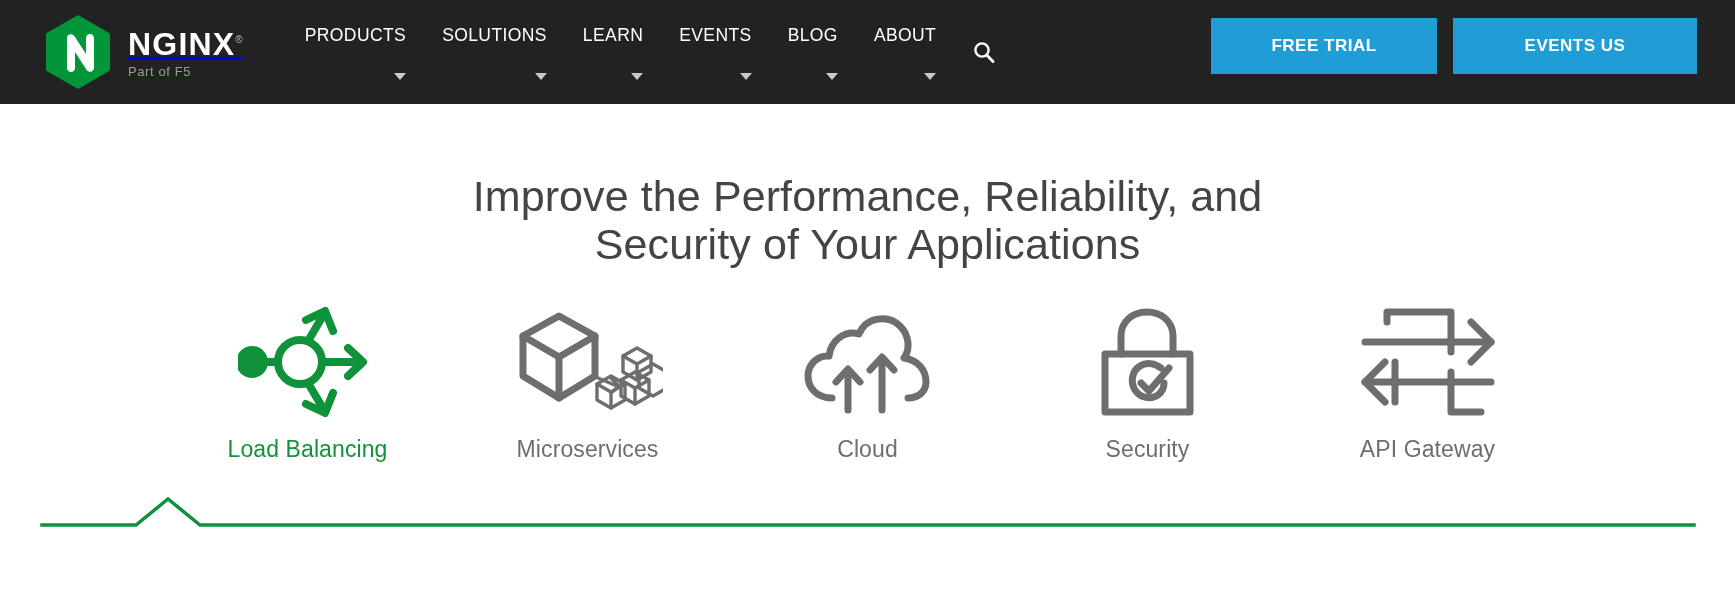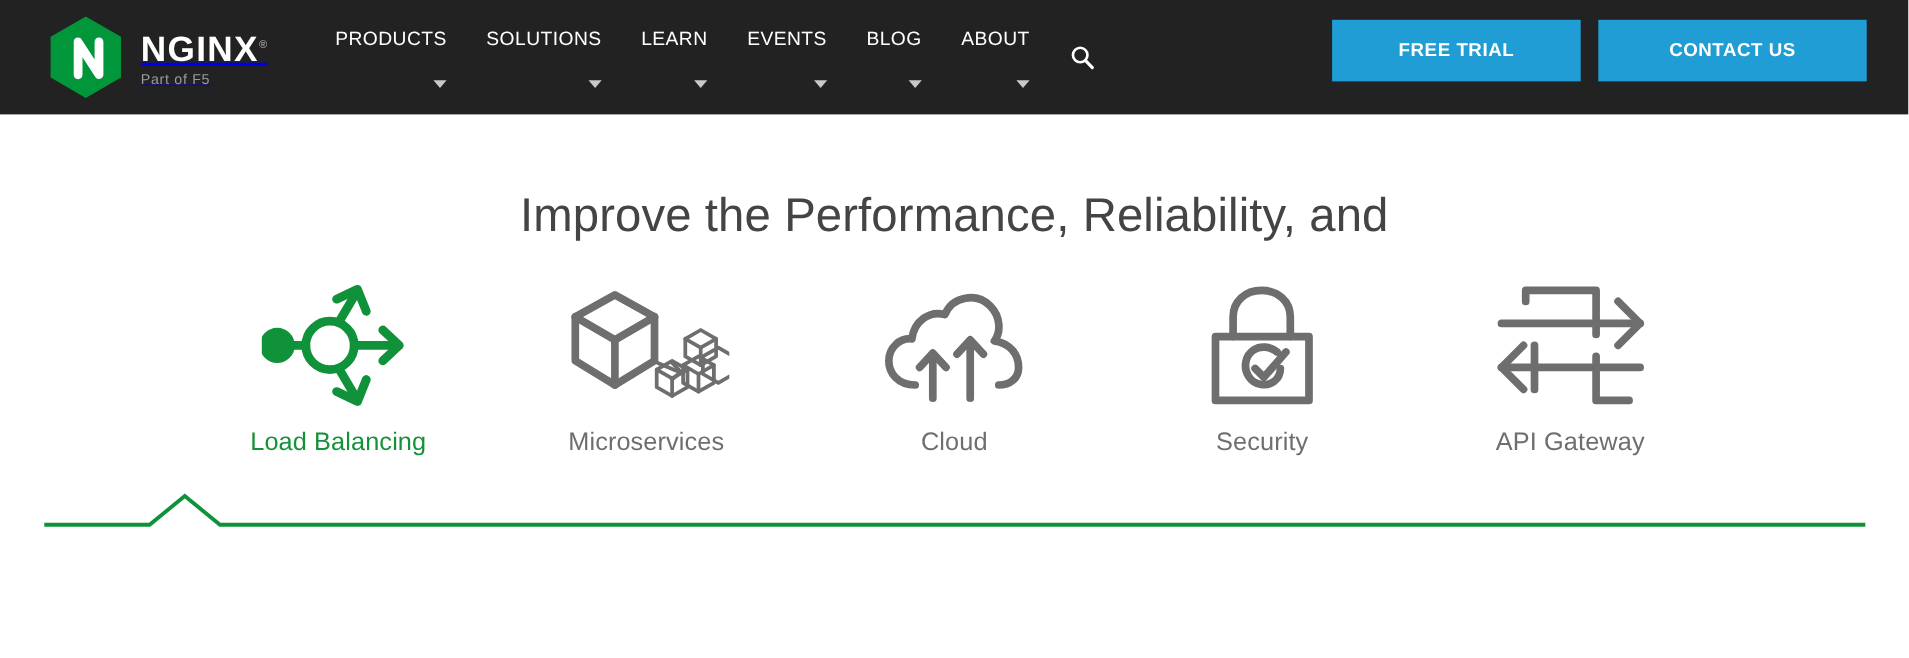--- a/index.html
+++ b/index.html
@@ -234,27 +234,28 @@
     <div class="search-btn">
       <svg width="24" height="24" viewBox="0 0 24 24">
         <circle cx="10" cy="10" r="6.6" fill="none" stroke="#ffffff" stroke-width="2.4"></circle>
         <line x1="14.9" y1="15.2" x2="21" y2="21.4" stroke="#ffffff" stroke-width="2.9" stroke-linecap="round"></line>
       </svg>
     </div>
   </nav>
 
   <div class="cta-group">
     <button class="cta cta-trial">FREE TRIAL</button>
-    <button class="cta cta-contact">CONTACT US</button>
+    <button class="cta cta-contact">EVENTS US</button>
   </div>
 </div>
 
 <div class="hero">
   <h1 class="hero-title">
     <span>Improve the Performance, Reliability, and</span><br>
+    <span>Security of Your Applications</span>
   </h1>
 
   <div class="tabs">
 
     <div class="tab active">
       <div class="tab-icon">
         <svg width="140" height="112" viewBox="0 0 140 112">
           <g fill="none" stroke="#0f9239" stroke-width="8" stroke-linecap="round" stroke-linejoin="round">
             <circle cx="62" cy="56" r="22"></circle>
             <line x1="18" y1="56" x2="40" y2="56"></line>

